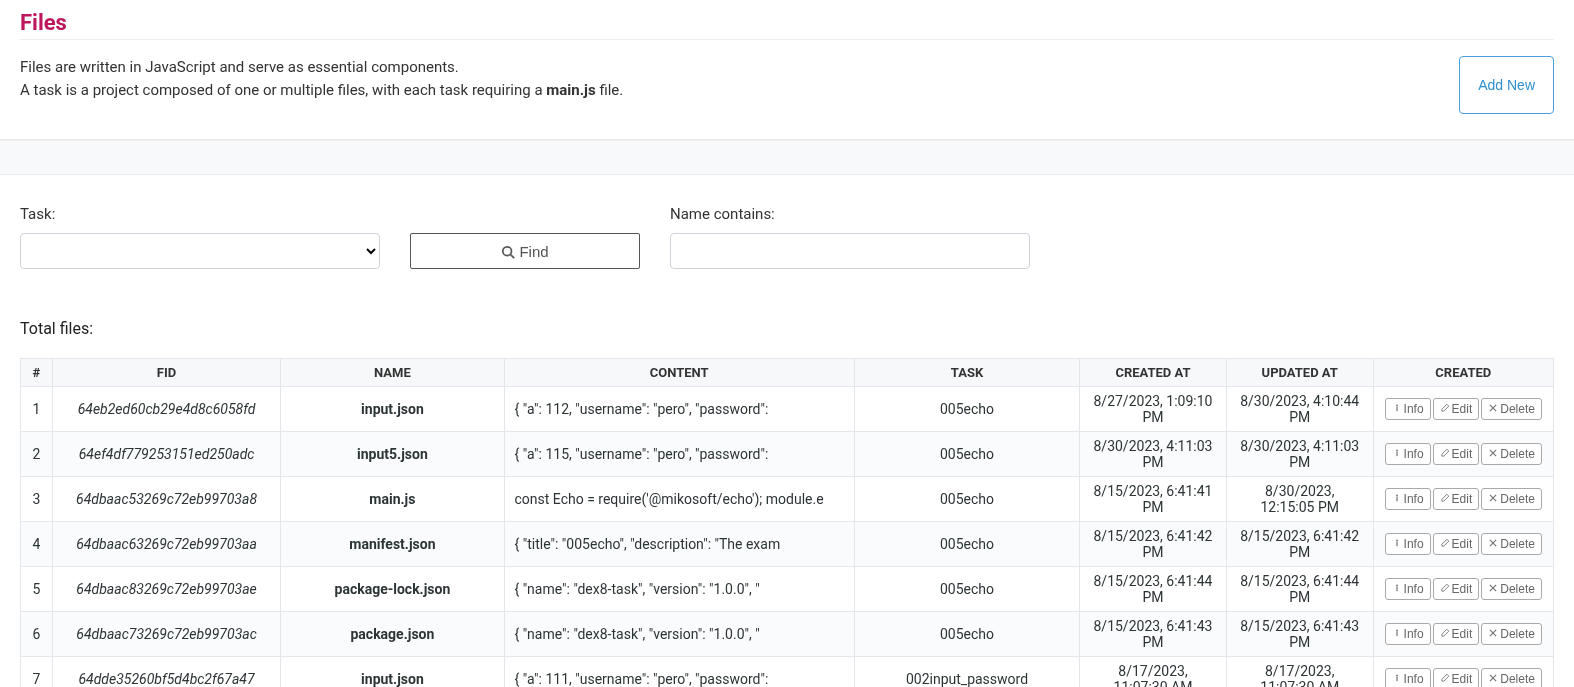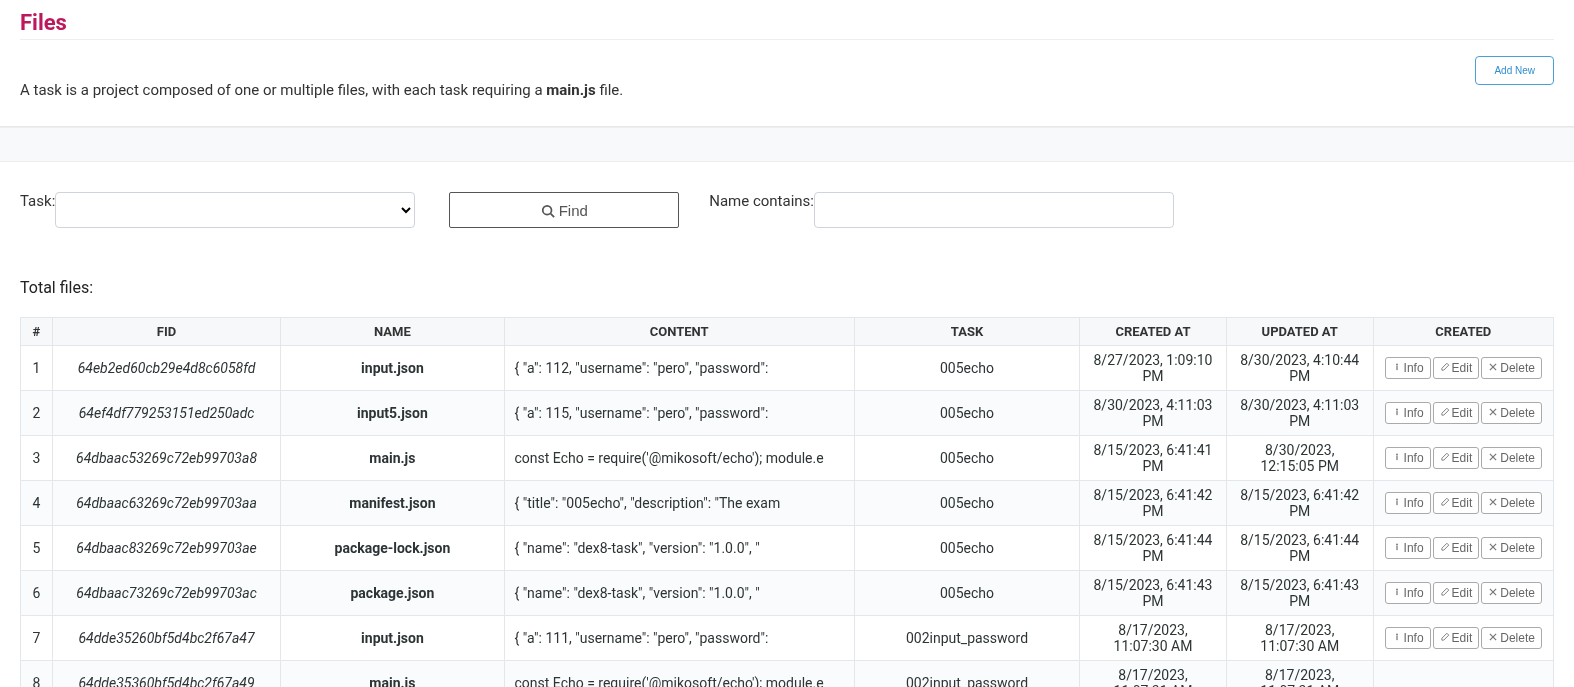--- a/index.html
+++ b/index.html
@@ -2,25 +2,25 @@
 <html><head>
 <meta charset="utf-8">
 <style>
 * { box-sizing: border-box; margin: 0; padding: 0; }
 body { font-family: "Segoe UI", Roboto, -apple-system, Helvetica, Arial, sans-serif; background: #fff; color: #2d3436; width: 1574px; }
 .header-section { padding: 10px 20px 25px 20px; border-bottom: 1px solid #e8e8e8; }
 .page-title { font-size: 22px; font-weight: 700; color: #be185d; margin-bottom: 6px; padding-bottom: 4px; border-bottom: 1px solid #eee; }
 .desc-row { display: flex; justify-content: space-between; align-items: flex-start; margin-top: 16px; }
 .desc-text { font-size: 15px; color: #333; line-height: 1.5; }
 .desc-text .bold { font-weight: 700; }
-.btn-add { border: 1px solid #4a9fd8; color: #2f8fd0; background: #fff; padding: 8px 18px; border-radius: 4px; font-size: 10px; cursor: pointer; }
+.btn-add { border: 1px solid #4a9fd8; color: #2f8fd0; background: #fff; padding: 20px 18px; border-radius: 4px; font-size: 14px; cursor: pointer; }
 .gap { height: 35px; background: #f8f9fa; border-top: 1px solid #eee; border-bottom: 1px solid #eee; }
 .filter-section { padding: 30px 20px 20px 20px; background: #fff; }
 .filter-row { display: flex; gap: 30px; align-items: flex-end; }
-.filter-group { display: flex; flex-direction: row; }
+.filter-group { display: flex; flex-direction: column; }
 .filter-label { font-size: 15px; color: #333; margin-bottom: 10px; }
 .filter-select, .filter-input { height: 36px; border: 1px solid #ced4da; border-radius: 4px; background: #fff; padding: 0 8px; font-size: 14px; }
 .filter-select { width: 360px; }
 .filter-input { width: 360px; }
 .btn-find { width: 230px; height: 36px; border: 1px solid #555; background: #fff; color: #555; border-radius: 2px; font-size: 15px; cursor: pointer; display: flex; align-items: center; justify-content: center; gap: 6px; }
 .total-title { font-size: 16px; font-weight: 400; color: #222; margin: 50px 20px 20px 20px; }
 .table-wrap { margin: 0 20px; }
 table { width: 100%; border-collapse: collapse; font-size: 14px; }
 th, td { border: 1px solid #e3e6ea; padding: 6px 10px; text-align: center; vertical-align: middle; }
 th { background: #f6f8fa; font-weight: 700; color: #333; font-size: 13px; }
@@ -36,21 +36,21 @@
 .icon { display: inline-block; width: 12px; height: 12px; }
 svg { display: block; }
 </style>
 </head>
 <body>
 
 <div class="header-section">
   <div class="page-title">Files</div>
   <div class="desc-row">
     <div class="desc-text">
-      <br>
+      <span>Files are written in JavaScript and serve as essential components.</span><br>
       <span>A task is a project composed of one or multiple files, with each task requiring a </span><span class="bold">main.js</span><span> file.</span>
     </div>
     <button class="btn-add">Add New</button>
   </div>
 </div>
 
 <div class="gap"></div>
 
 <div class="filter-section">
   <div class="filter-row">

